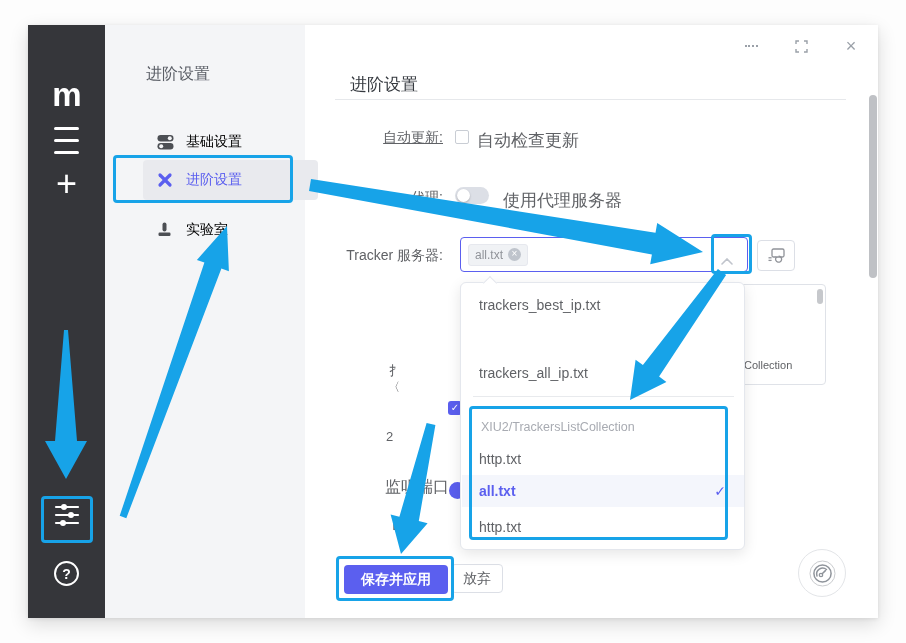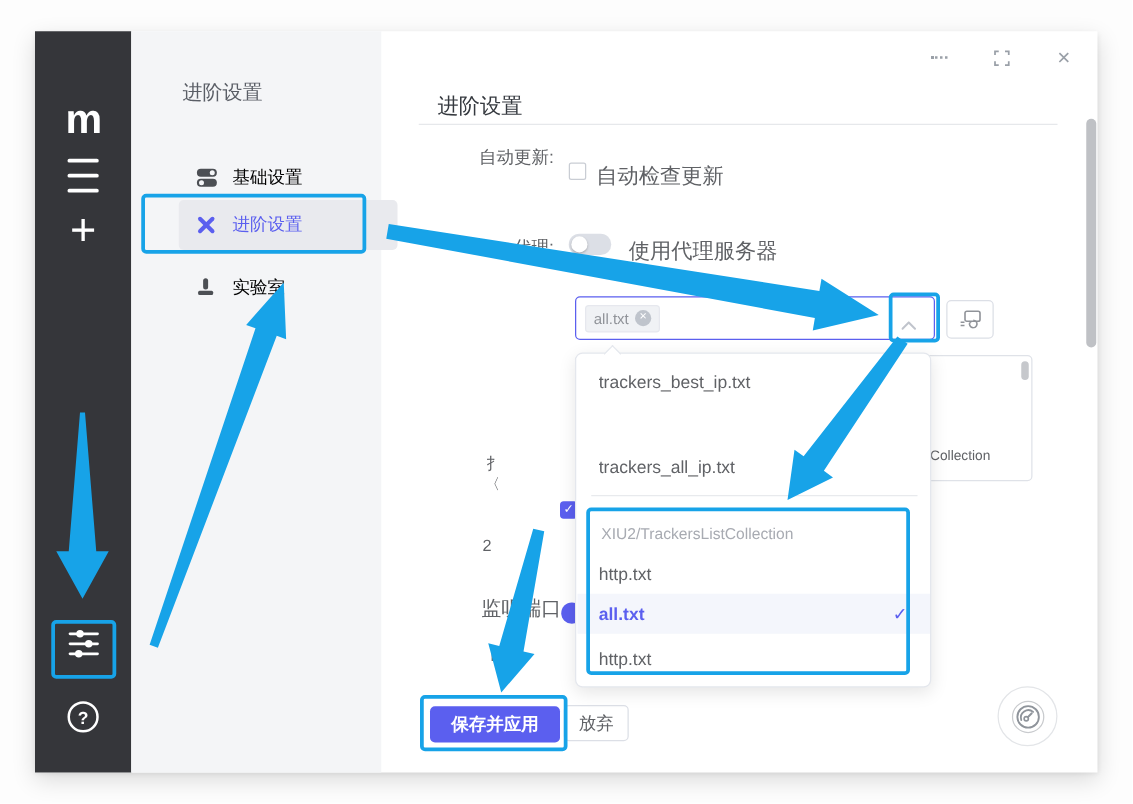--- a/index.html
+++ b/index.html
@@ -175,30 +175,31 @@
         </svg>
       </div>
       <div class="ctl">
           <span class="close-x">×</span>
         </div>
     </div>
 
     <div class="main-title">进阶设置</div>
     <div class="title-divider"></div>
 
-    <div class="row-label" style="left:255px; top:92px;">自动更新:</div>
+    <div class="row-label" style="left:255px; top:104px;text-decoration:underline;">自动更新:</div>
     <div class="checkbox" style="left:427px; top:105px;"></div>
     <div class="plain-text" style="left:449px; top:104px;">自动检查更新</div>
 
     <div class="row-label" style="left:255px; top:164px;">代理:</div>
     <div class="switch-off" style="left:427px; top:162px;">
         <span class="knob"></span>
       </div>
     <div class="plain-text" style="left:475px; top:164px;">使用代理服务器</div>
 
+    <div class="row-label" style="left:255px; top:222px;">Tracker 服务器:</div>
     <div class="tracker-select">
       <span class="tag">
         <span>all.txt</span>
         <span class="tag-close">×</span>
       </span>
       <span class="select-caret">
         <svg width="12" height="7" viewBox="0 0 12 7">
             <path d="M1 6 L6 1 L11 6" fill="none" stroke="#c0c4cc" stroke-width="1.6" stroke-linecap="round"></path>
           </svg>
       </span>

